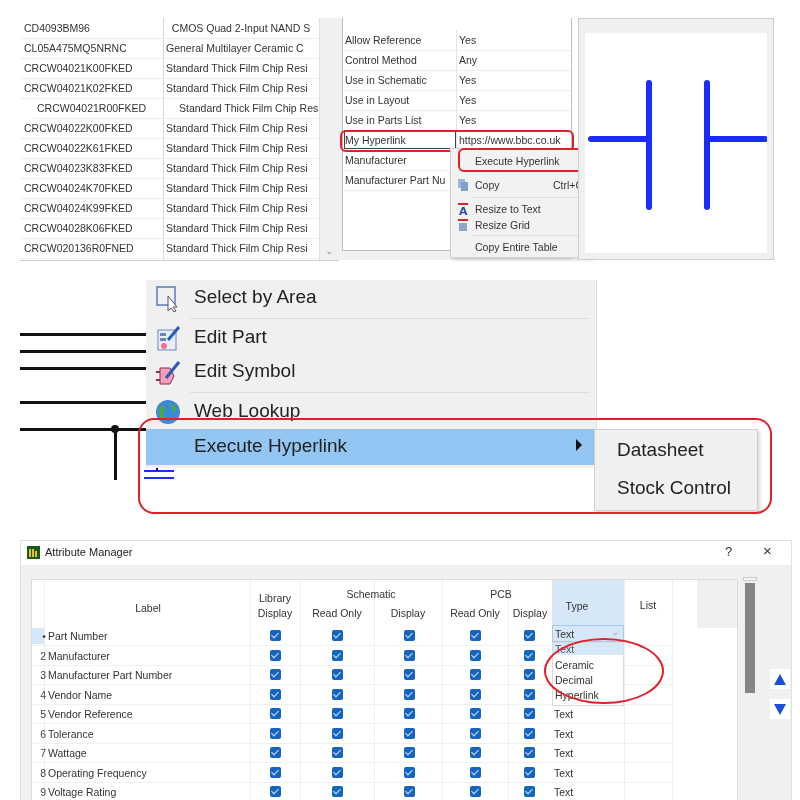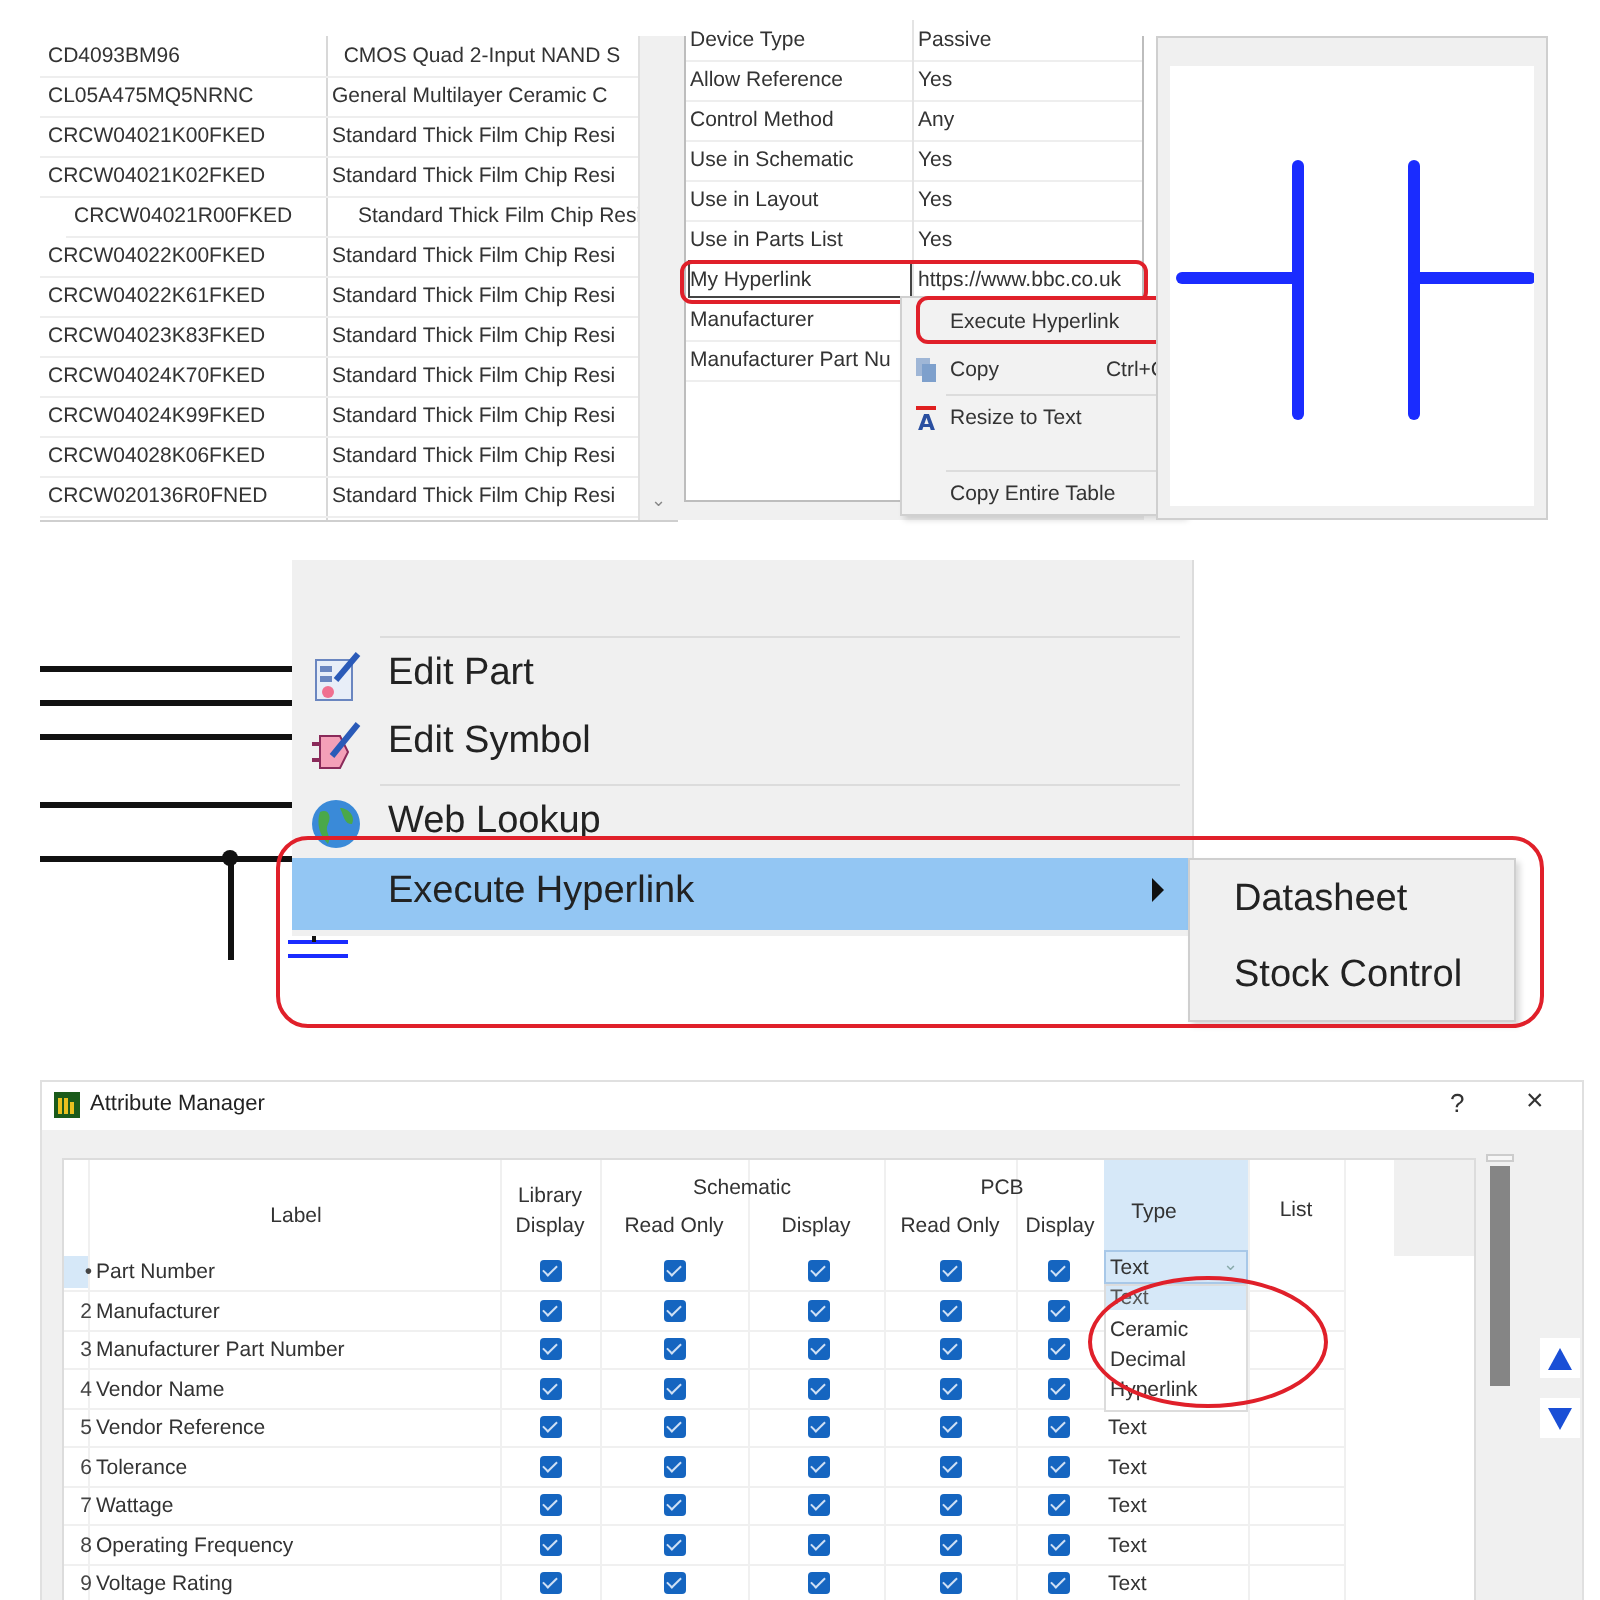--- a/index.html
+++ b/index.html
@@ -137,25 +137,20 @@
         <span class="c2">Standard Thick Film Chip Resi</span>
       </div>
     </div>
   <div class="sbar">
     <span class="sdown">⌄</span>
   </div>
 </div>
 
 <div class="abs props">
   <div class="inner" id="props-rows">
-      <div class="row" style="top: -8px;">
-        <span class="vline"></span>
-        <span class="k">Device Type</span>
-        <span class="v">Passive</span>
-      </div>
       <div class="row" style="top: 12px;">
         <span class="vline"></span>
         <span class="k">Allow Reference</span>
         <span class="v">Yes</span>
       </div>
       <div class="row" style="top: 32px;">
         <span class="vline"></span>
         <span class="k">Control Method</span>
         <span class="v">Any</span>
       </div>
@@ -206,20 +201,27 @@
     <span class="lbl">Copy</span>
     <span class="sc">Ctrl+C</span>
   </div>
   <div class="sep" style="top:48px;"></div>
   <div class="it" style="top:50px;">
     <svg class="ic" viewBox="0 0 12 14">
         <line x1="1" y1="2" x2="11" y2="2" stroke="#e02020" stroke-width="2"></line>
         <text x="2" y="13" font-size="11" font-weight="bold" fill="#2a4fa0" font-family="DejaVu Sans, sans-serif">A</text>
       </svg>
     <span class="lbl">Resize to Text</span>
+  </div>
+  <div class="it" style="top:66px;">
+    <svg class="ic" viewBox="0 0 12 14">
+        <line x1="1" y1="2" x2="11" y2="2" stroke="#e02020" stroke-width="2"></line>
+        <rect x="2" y="5" width="8" height="8" fill="#8aa6d0"></rect>
+      </svg>
+    <span class="lbl">Resize Grid</span>
   </div>
   <div class="sep" style="top:86px;"></div>
   <div class="it" style="top:88px;">
     <span class="lbl">Copy Entire Table</span>
   </div>
 </div>
 <div class="redbox" style="left:458px;top:148px;width:160px;height:24px;"></div>
 
 <div class="abs preview">
   <div class="canvas">
@@ -241,20 +243,27 @@
 <div class="wire" style="left:20px;top:428px;width:126px;"></div>
 <div class="abs" style="left:114px;top:428px;width:3px;height:52px;background:#111;"></div>
 <div class="abs" style="left:111px;top:425px;width:8px;height:8px;border-radius:50%;background:#111;"></div>
 <svg class="abs" style="left:140px;top:465px;" width="40" height="20">
   <line x1="4" y1="6" x2="34" y2="6" stroke="#1a2cff" stroke-width="2"></line>
   <line x1="4" y1="13" x2="34" y2="13" stroke="#1a2cff" stroke-width="2"></line>
   <line x1="17" y1="0" x2="17" y2="6" stroke="#111" stroke-width="2"></line>
 </svg>
 
 <div class="abs ctx2">
+  <div class="it" style="top:0px;">
+    <svg class="ic" viewBox="0 0 28 28">
+      <rect x="3" y="3" width="18" height="18" fill="none" stroke="#5a78b8" stroke-width="1.5"></rect>
+      <path d="M14 12 L14 27 L17 24 L20 28 L22 27 L19 23 L23 23 Z" fill="#fff" stroke="#555" stroke-width="1"></path>
+    </svg>
+    <span class="lbl">Select by Area</span>
+  </div>
   <div class="sep" style="top:38px;"></div>
   <div class="it" style="top:40px;">
     <svg class="ic" viewBox="0 0 28 28">
       <rect x="4" y="6" width="18" height="20" fill="#e8eef8" stroke="#6a86c0"></rect>
       <rect x="6" y="9" width="6" height="3" fill="#6a86c0"></rect>
         <rect x="6" y="14" width="6" height="3" fill="#6a86c0"></rect>
       <circle cx="10" cy="22" r="3" fill="#f07090"></circle>
       <line x1="14" y1="16" x2="25" y2="3" stroke="#2a5ab8" stroke-width="3"></line>
     </svg>
     <span class="lbl">Edit Part</span>

